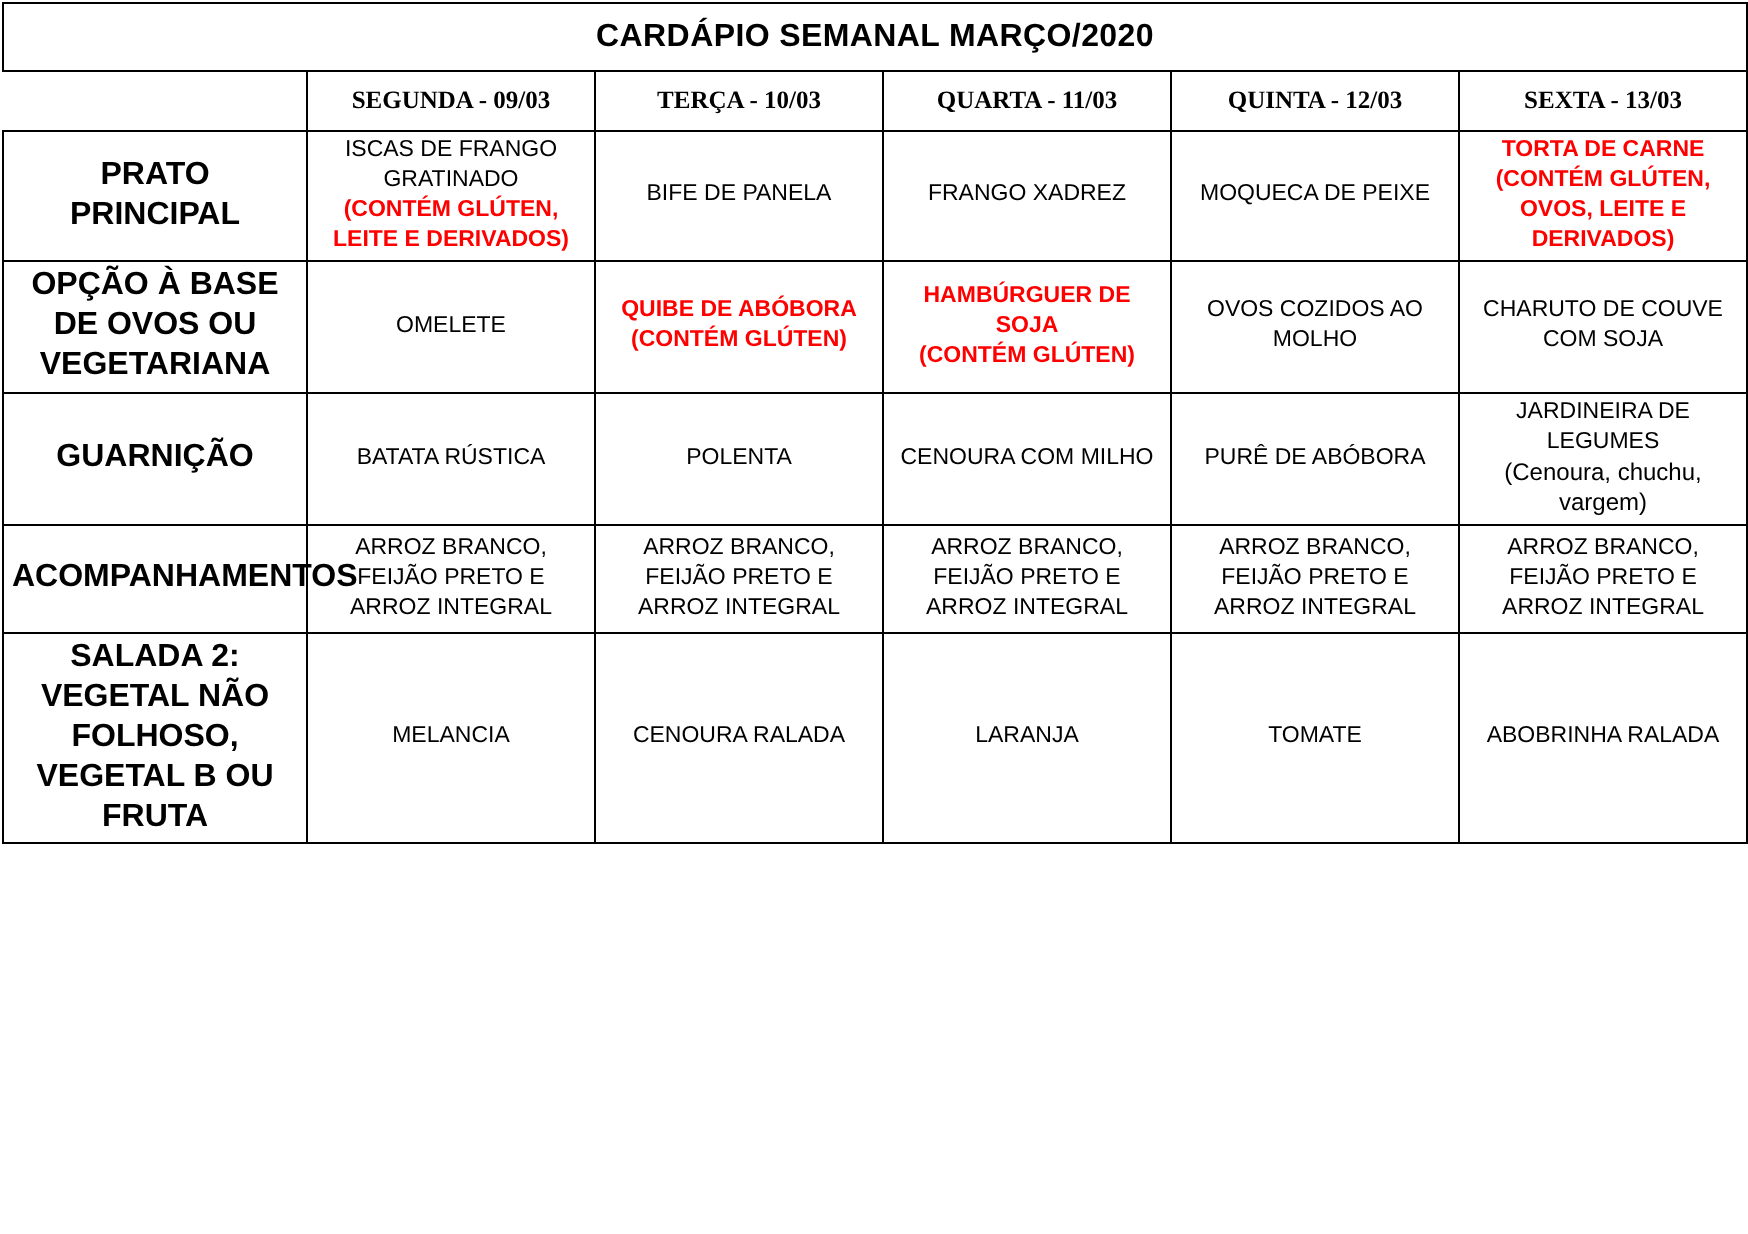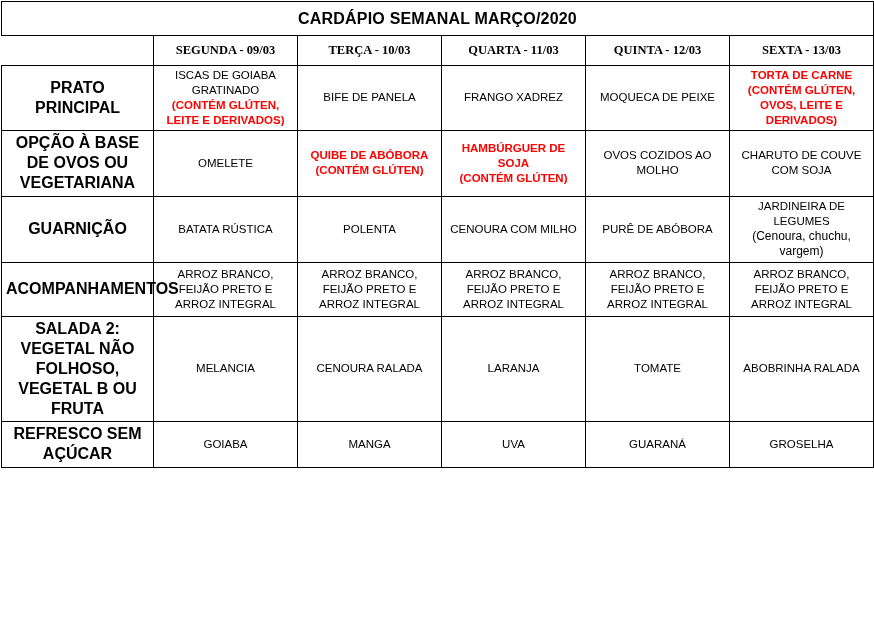--- a/index.html
+++ b/index.html
@@ -96,21 +96,21 @@
         <td class="day-head">SEGUNDA - 09/03</td>
         <td class="day-head">TERÇA - 10/03</td>
         <td class="day-head">QUARTA - 11/03</td>
         <td class="day-head">QUINTA - 12/03</td>
         <td class="day-head">SEXTA - 13/03</td>
       </tr>
 
       <tr style="height:62px;">
         <td class="rowlabel">PRATO PRINCIPAL</td>
         <td class="cell">
-          <span>ISCAS DE GOIABA GRATINADO</span>
+          <span>ISCAS DE FRANGO GRATINADO</span>
           <span class="warn">(CONTÉM GLÚTEN, LEITE E DERIVADOS)</span>
         </td>
         <td class="cell">
           <span>BIFE DE PANELA</span>
         </td>
         <td class="cell">
           <span>FRANGO XADREZ</span>
         </td>
         <td class="cell">
           <span>MOQUECA DE PEIXE</span>
@@ -175,23 +175,15 @@
       <tr style="height:78px;margin-top:43px;">
         <td class="rowlabel">SALADA 2: VEGETAL NÃO FOLHOSO, VEGETAL B OU FRUTA</td>
         <td class="cell">MELANCIA</td>
         <td class="cell">CENOURA RALADA</td>
         <td class="cell">LARANJA</td>
         <td class="cell">TOMATE</td>
         <td class="cell">ABOBRINHA RALADA</td>
       </tr>
 
 
-      <tr style="height:46px;">
-        <td class="rowlabel">REFRESCO SEM AÇÚCAR</td>
-        <td class="cell">GOIABA</td>
-        <td class="cell">MANGA</td>
-        <td class="cell">UVA</td>
-        <td class="cell">GUARANÁ</td>
-        <td class="cell">GROSELHA</td>
-      </tr>
     </tbody>
   </table>
 </div>
 
 </body></html>

